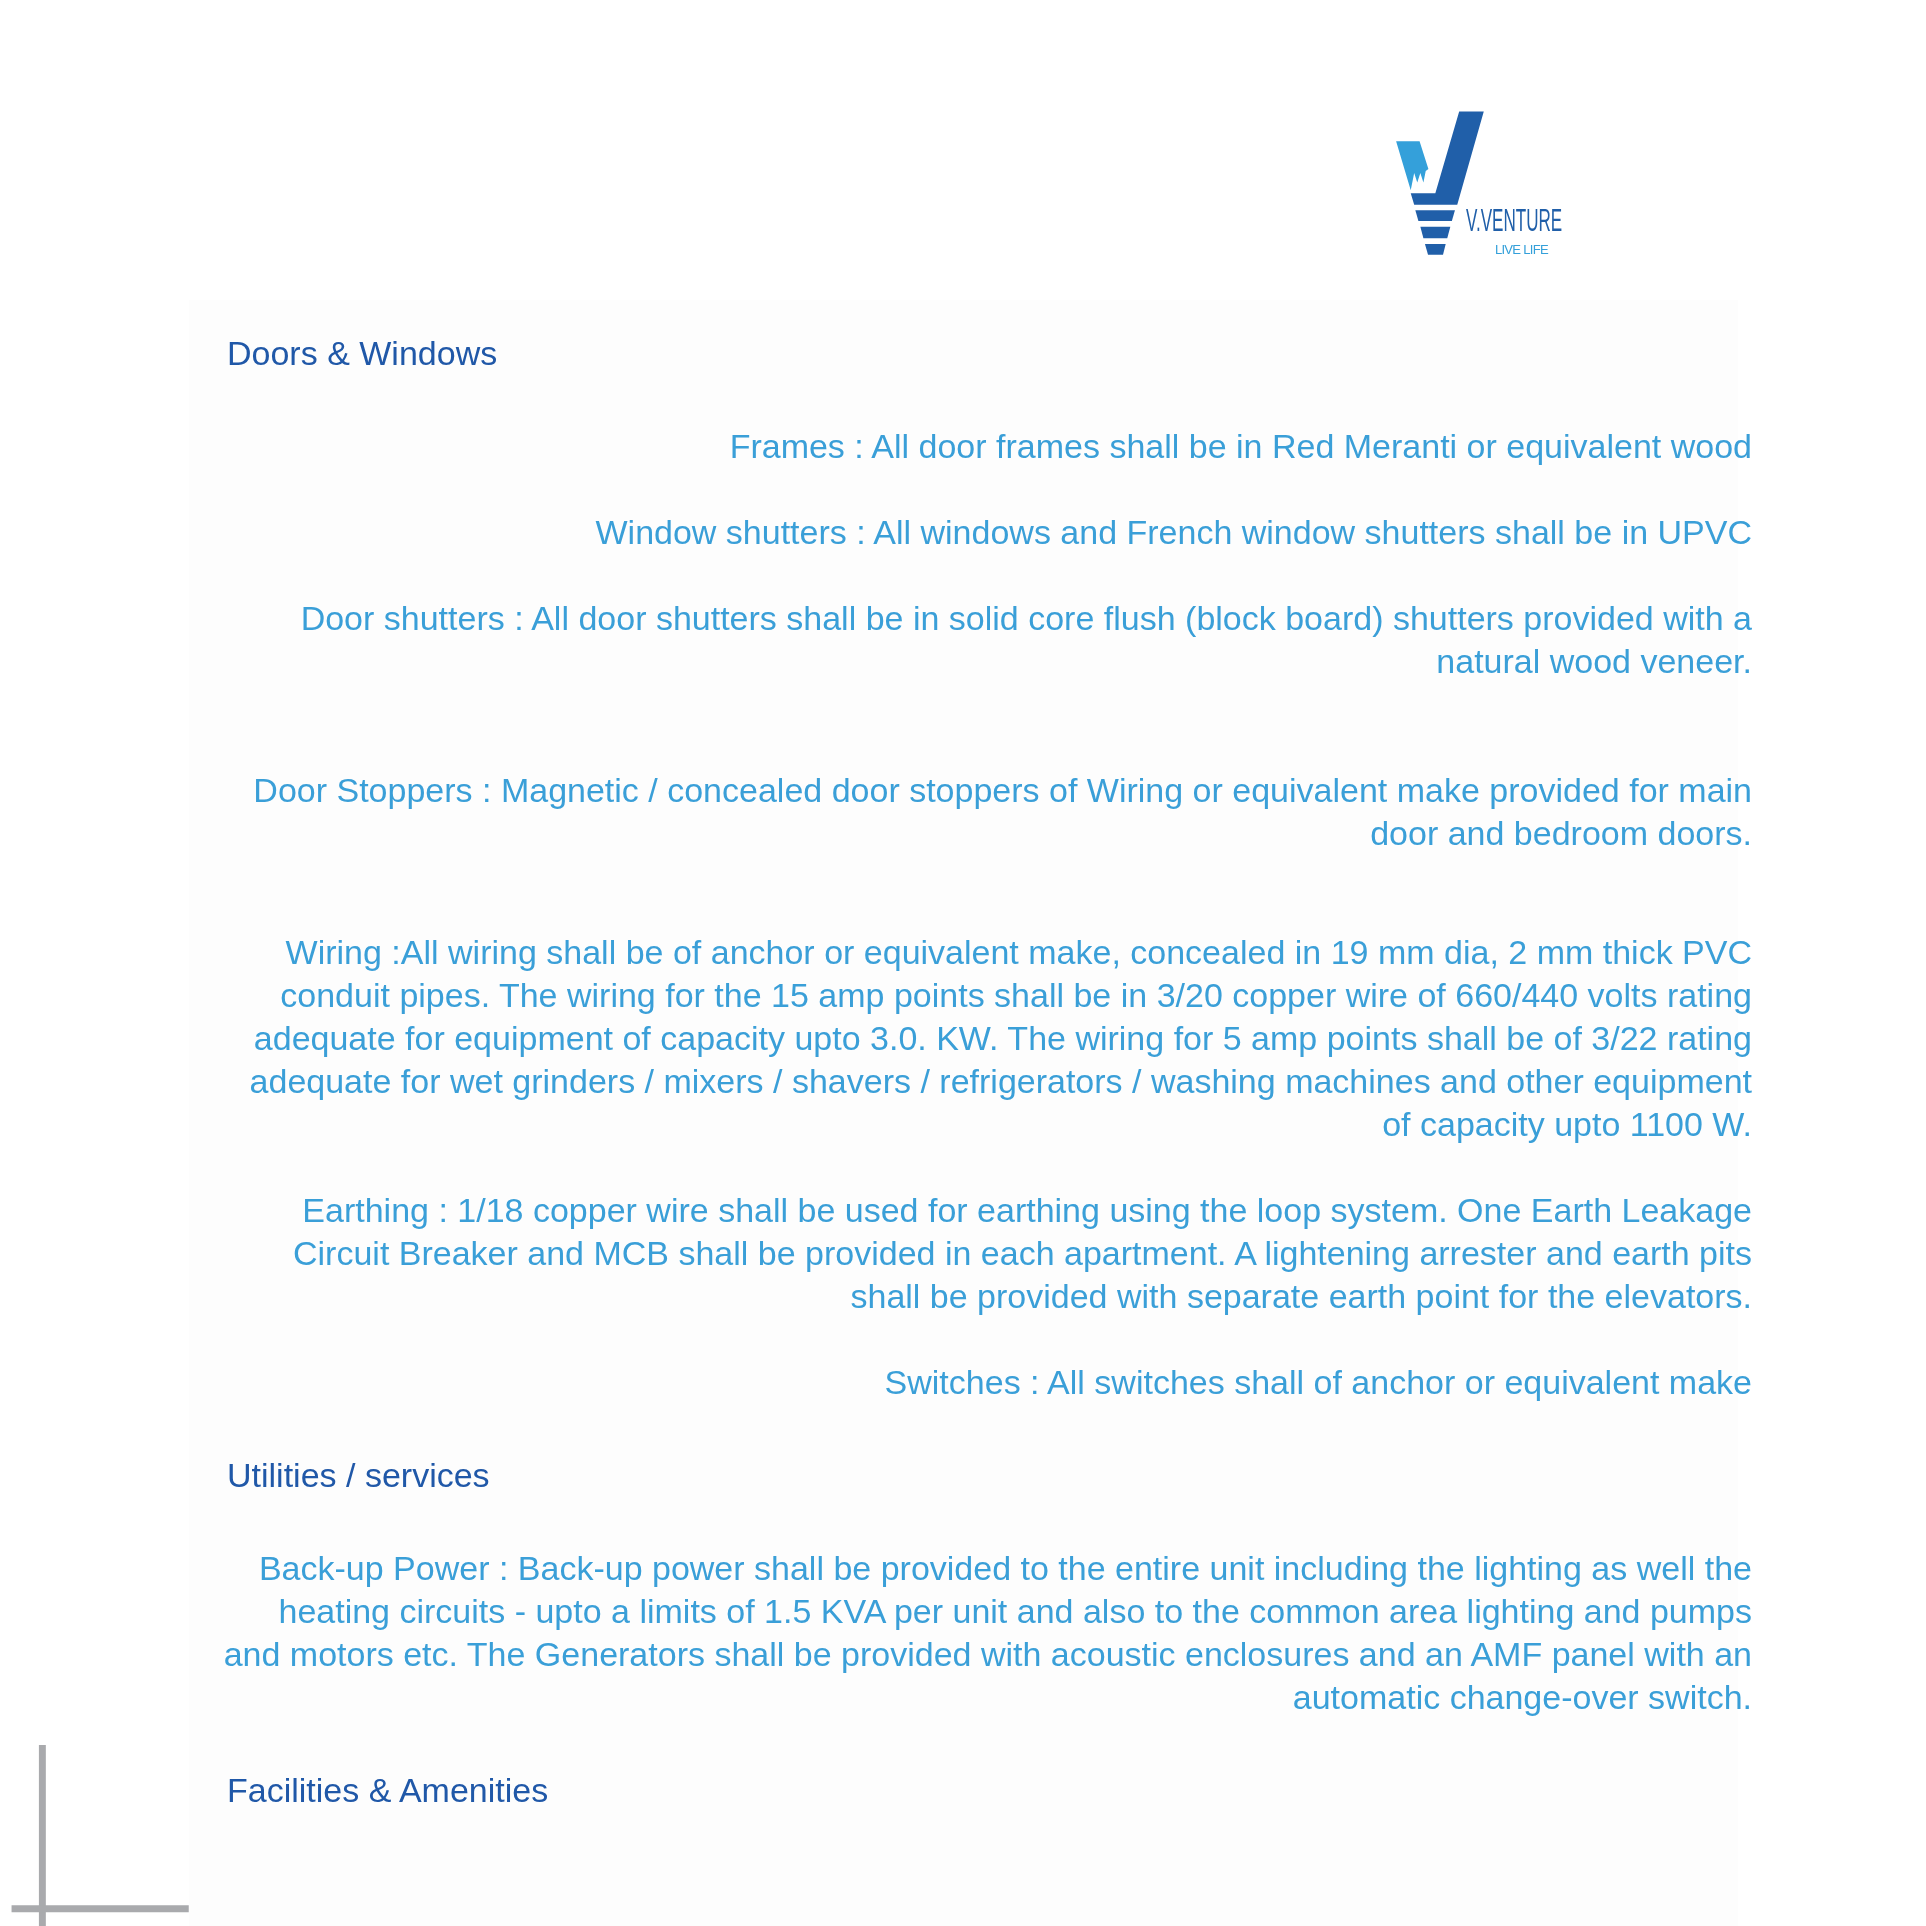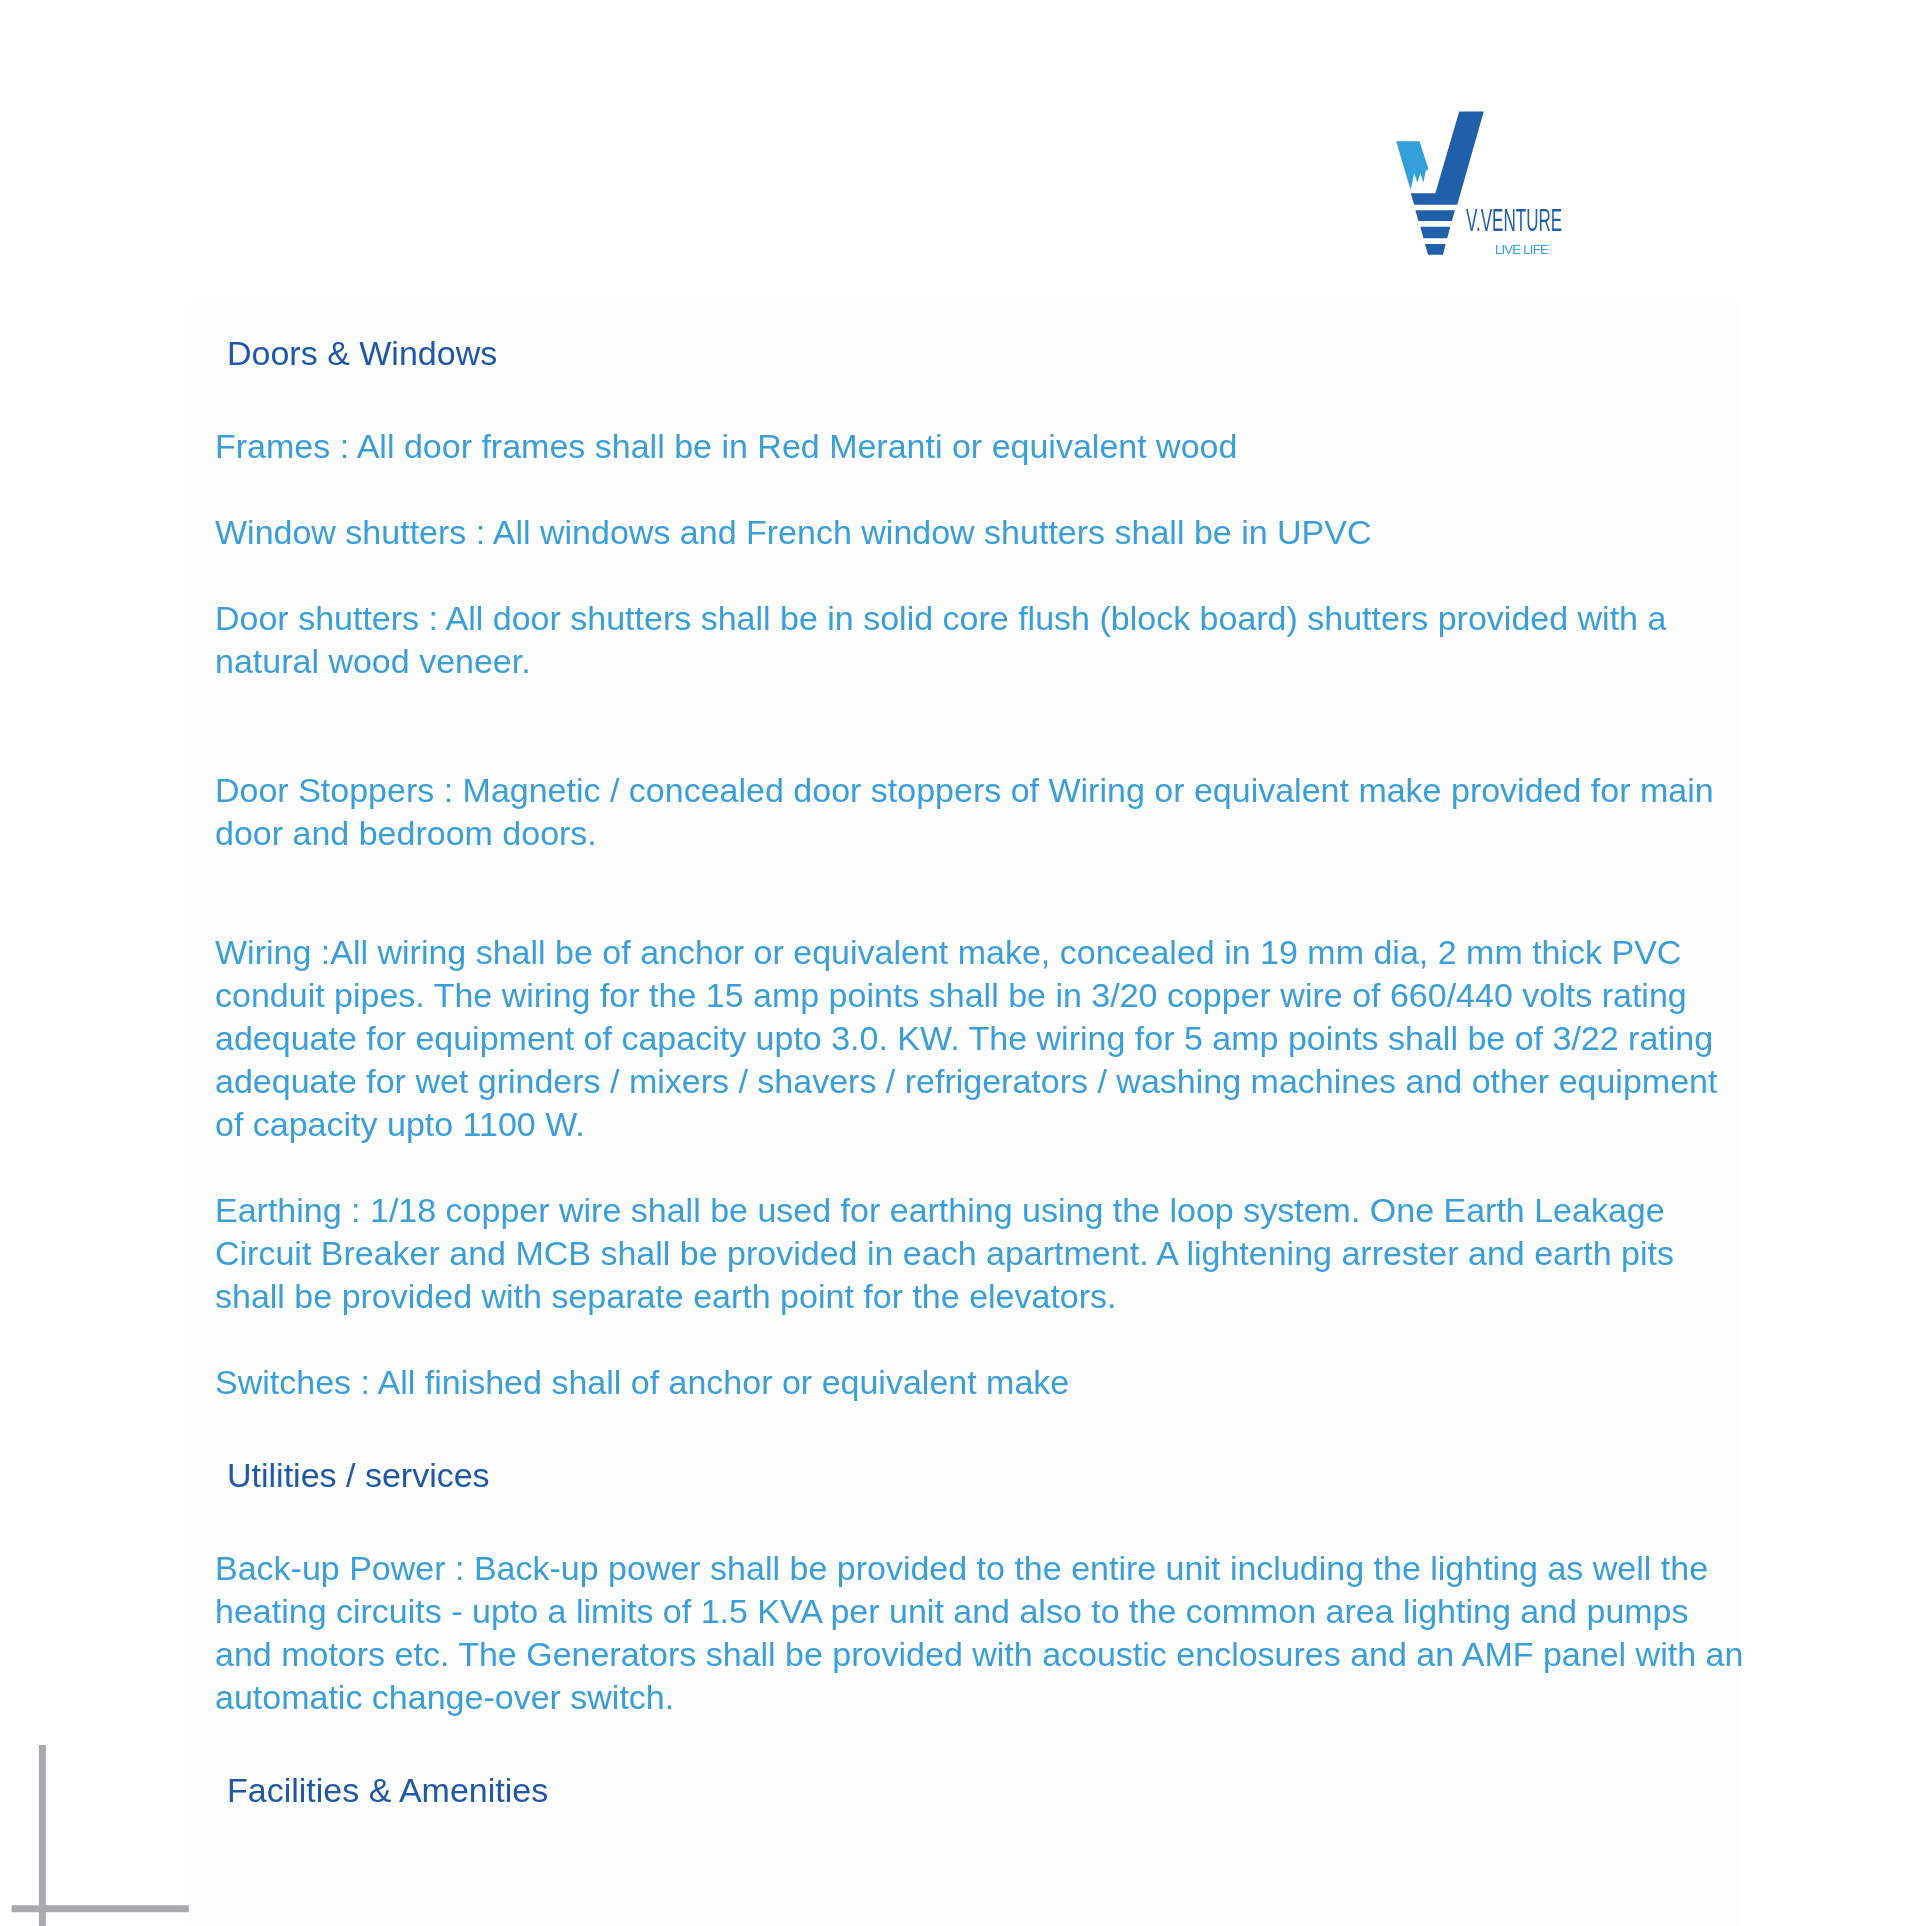--- a/index.html
+++ b/index.html
@@ -4,21 +4,21 @@
 <style>
   html, body { margin: 0; padding: 0; background: #ffffff; }
   body { width: 1926px; height: 2733px; position: relative; overflow: hidden;
          font-family: "Liberation Sans", sans-serif; }
   .page { position: absolute; left: 0; top: 0; width: 1926px; height: 2733px; background: #ffffff; }
   .deco { position: absolute; left: 0; top: 0; width: 1926px; height: 2733px; }
   .panel { position: absolute; left: 189px; top: 300px; width: 1549px; height: 2126px; background: #fdfdfd; }
   .logo { position: absolute; left: 1387px; top: 96px; width: 385px; height: 173px; }
   .content { position: absolute; left: 215px; top: 320px; width: 1537px; }
   .h { color: #2058a8; font-size: 34px; line-height: 43px; margin: 12px; font-weight: normal; }
-  .p { color: #3a9fd8; font-size: 34px; line-height: 43px; margin: 0; font-weight: normal; }
+  .p { color: #3a9fd8; font-size: 34px; line-height: 43px; margin: 0; font-weight: normal; text-align: right; }
   .gap-h { height: 38px; }  
   .gap-p { height: 43px; } 
   .gap-s { height: 38px; }  
 </style>
 </head>
 <body>
 
 <div class="page">
 
   <svg class="deco" viewBox="0 0 5000 7095" xmlns="http://www.w3.org/2000/svg">
@@ -106,21 +106,21 @@
       <p class="p">Door Stoppers : Magnetic / concealed door stoppers of Wiring or equivalent make provided for main door and bedroom doors.</p>
     </section>
     <div class="gap-s"></div>
 
     <section>
       <div class="gap-h"></div>
       <p class="p">Wiring  :All wiring shall be of anchor or equivalent make, concealed in 19 mm dia, 2 mm thick PVC conduit pipes. The wiring for the 15 amp points shall be in 3/20 copper wire of 660/440 volts rating adequate for equipment of capacity upto 3.0. KW. The wiring for 5 amp points shall be of 3/22 rating adequate for wet grinders / mixers / shavers / refrigerators / washing machines and other equipment of capacity upto 1100 W.</p>
       <div class="gap-p"></div>
       <p class="p">Earthing : 1/18 copper wire shall be used for earthing using the loop system. One Earth Leakage Circuit Breaker and MCB shall be provided in each apartment. A lightening arrester and earth pits shall be provided with separate earth point for the elevators.</p>
       <div class="gap-p"></div>
-      <p class="p">Switches : All finished shall of anchor or equivalent make</p>
+      <p class="p">Switches : All switches shall of anchor or equivalent make</p>
     </section>
     <div class="gap-s"></div>
 
     <section>
       <h2 class="h">Utilities / services</h2>
       <div class="gap-h"></div>
       <p class="p">Back-up Power : Back-up power shall be provided to the entire unit including the lighting as well the heating circuits - upto a limits of 1.5 KVA per unit and also to the common area lighting and pumps and motors etc. The Generators shall be provided with acoustic enclosures and an AMF panel with an automatic change-over switch.</p>
     </section>
     <div class="gap-s"></div>
 

